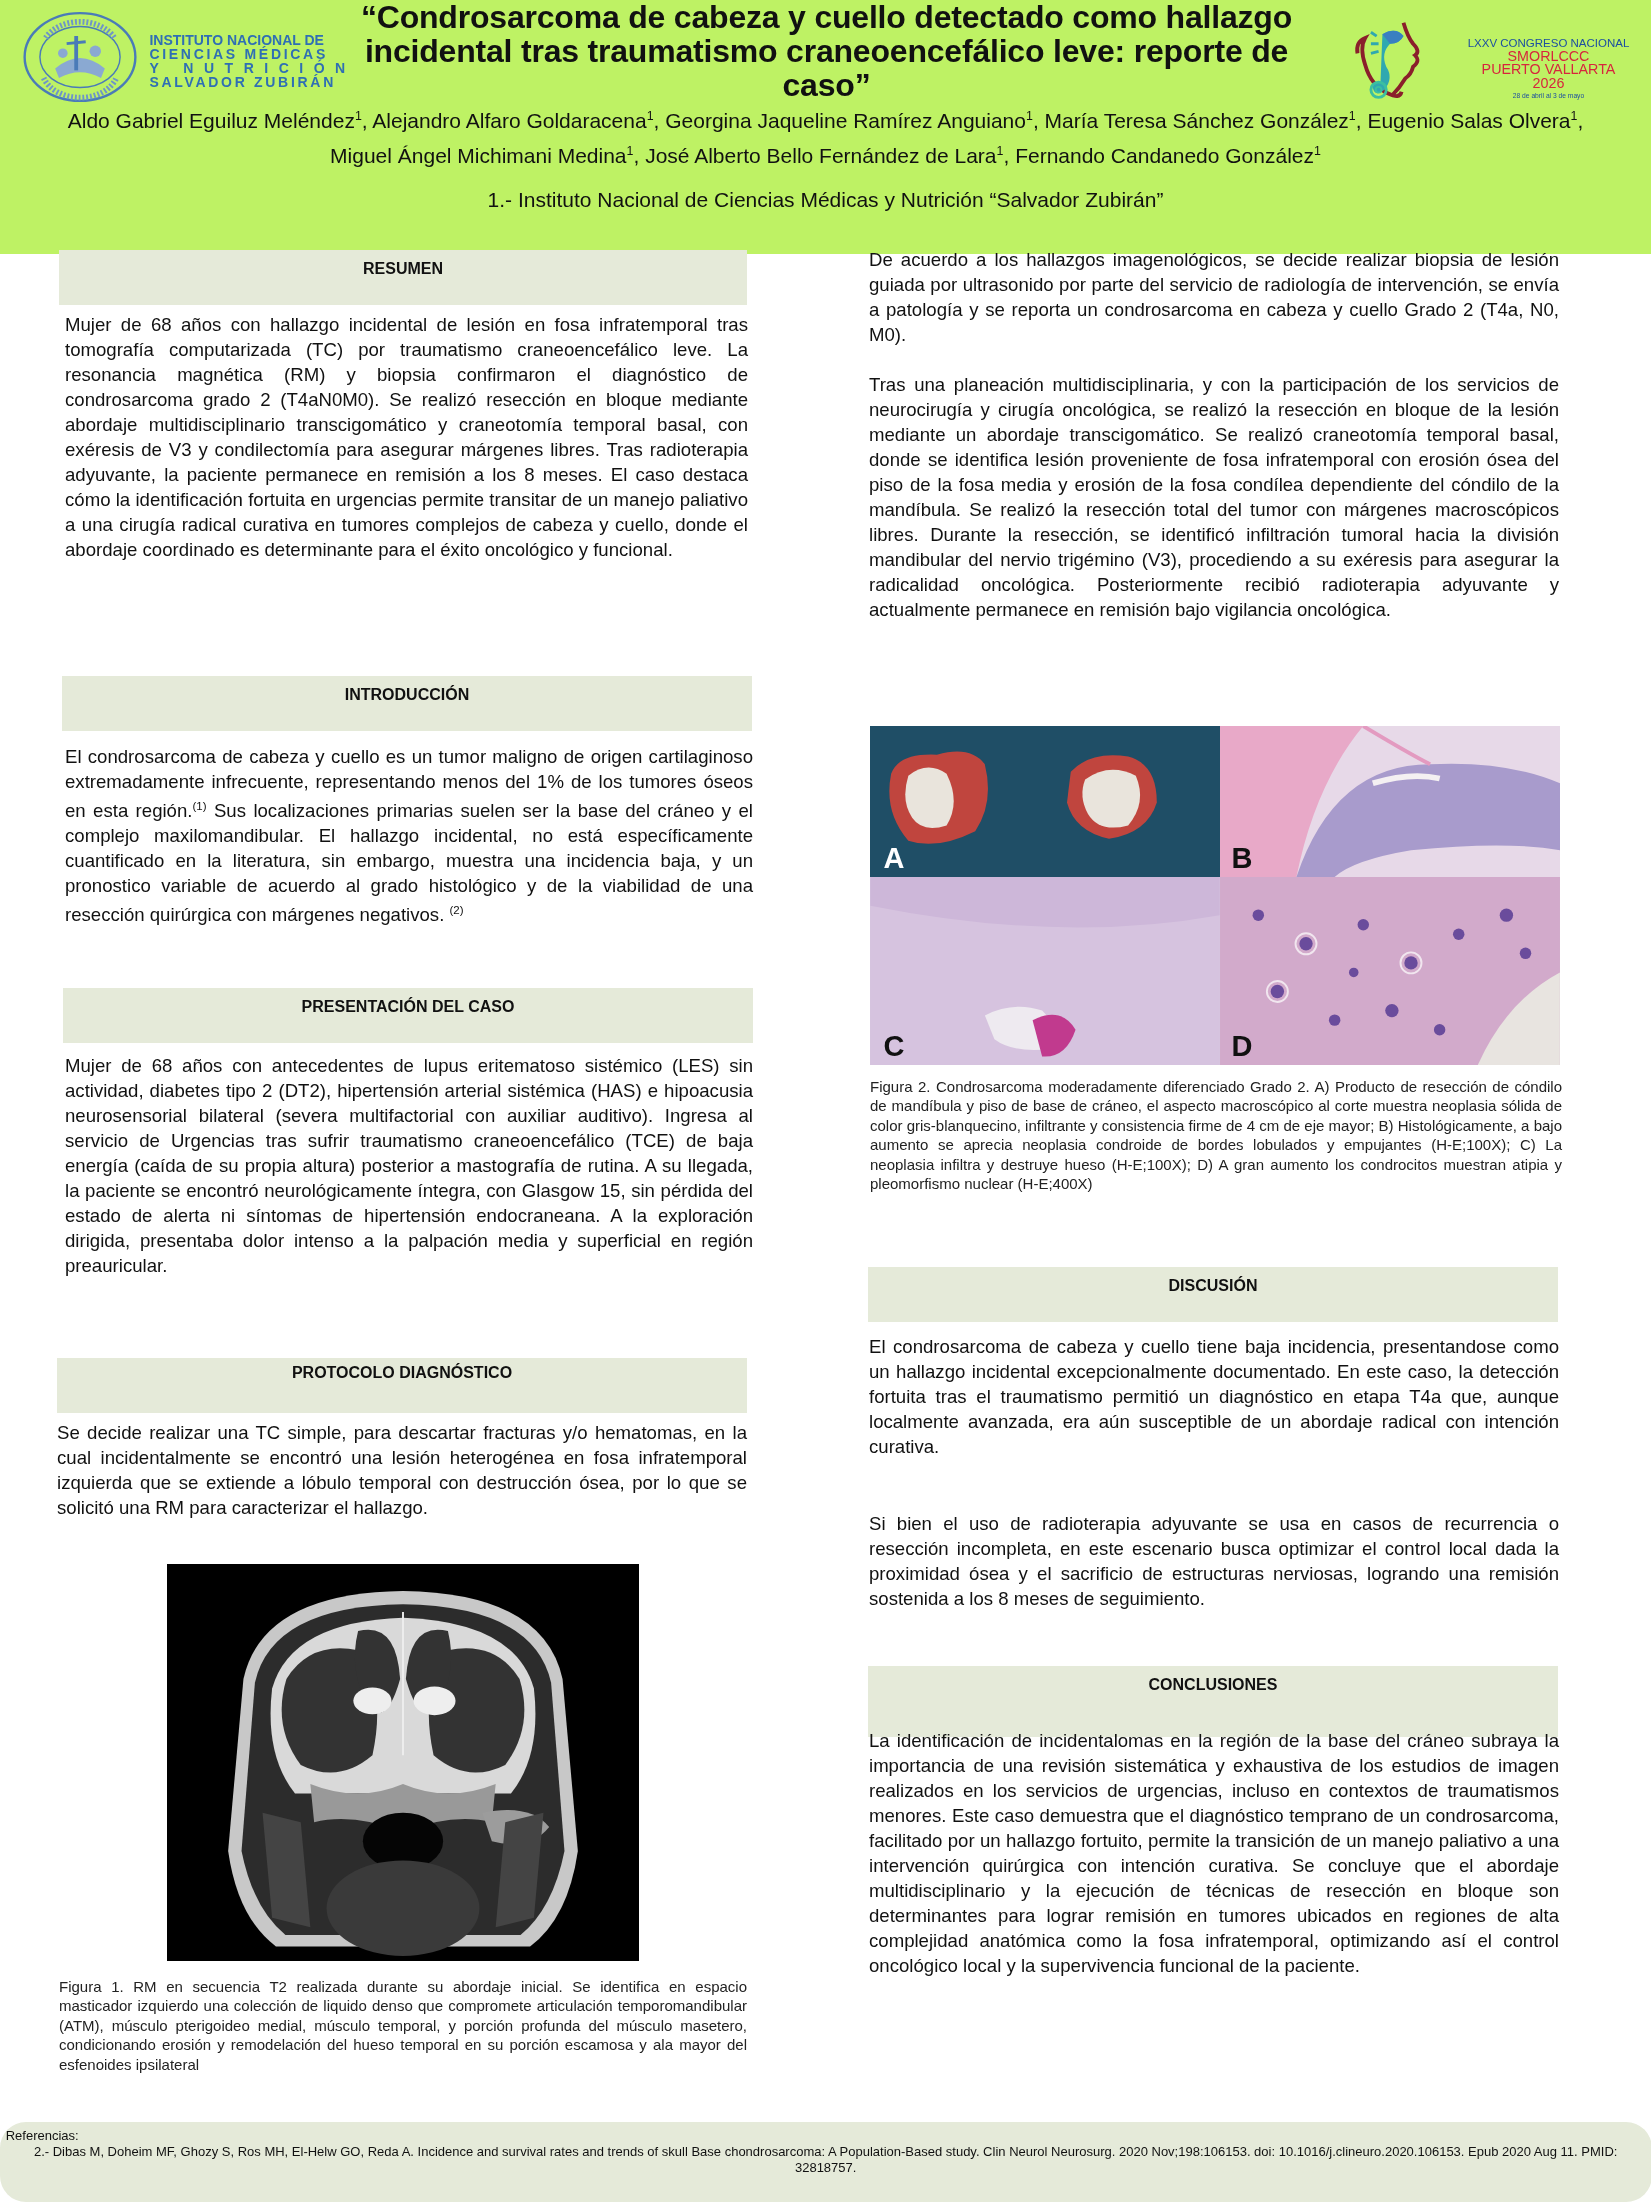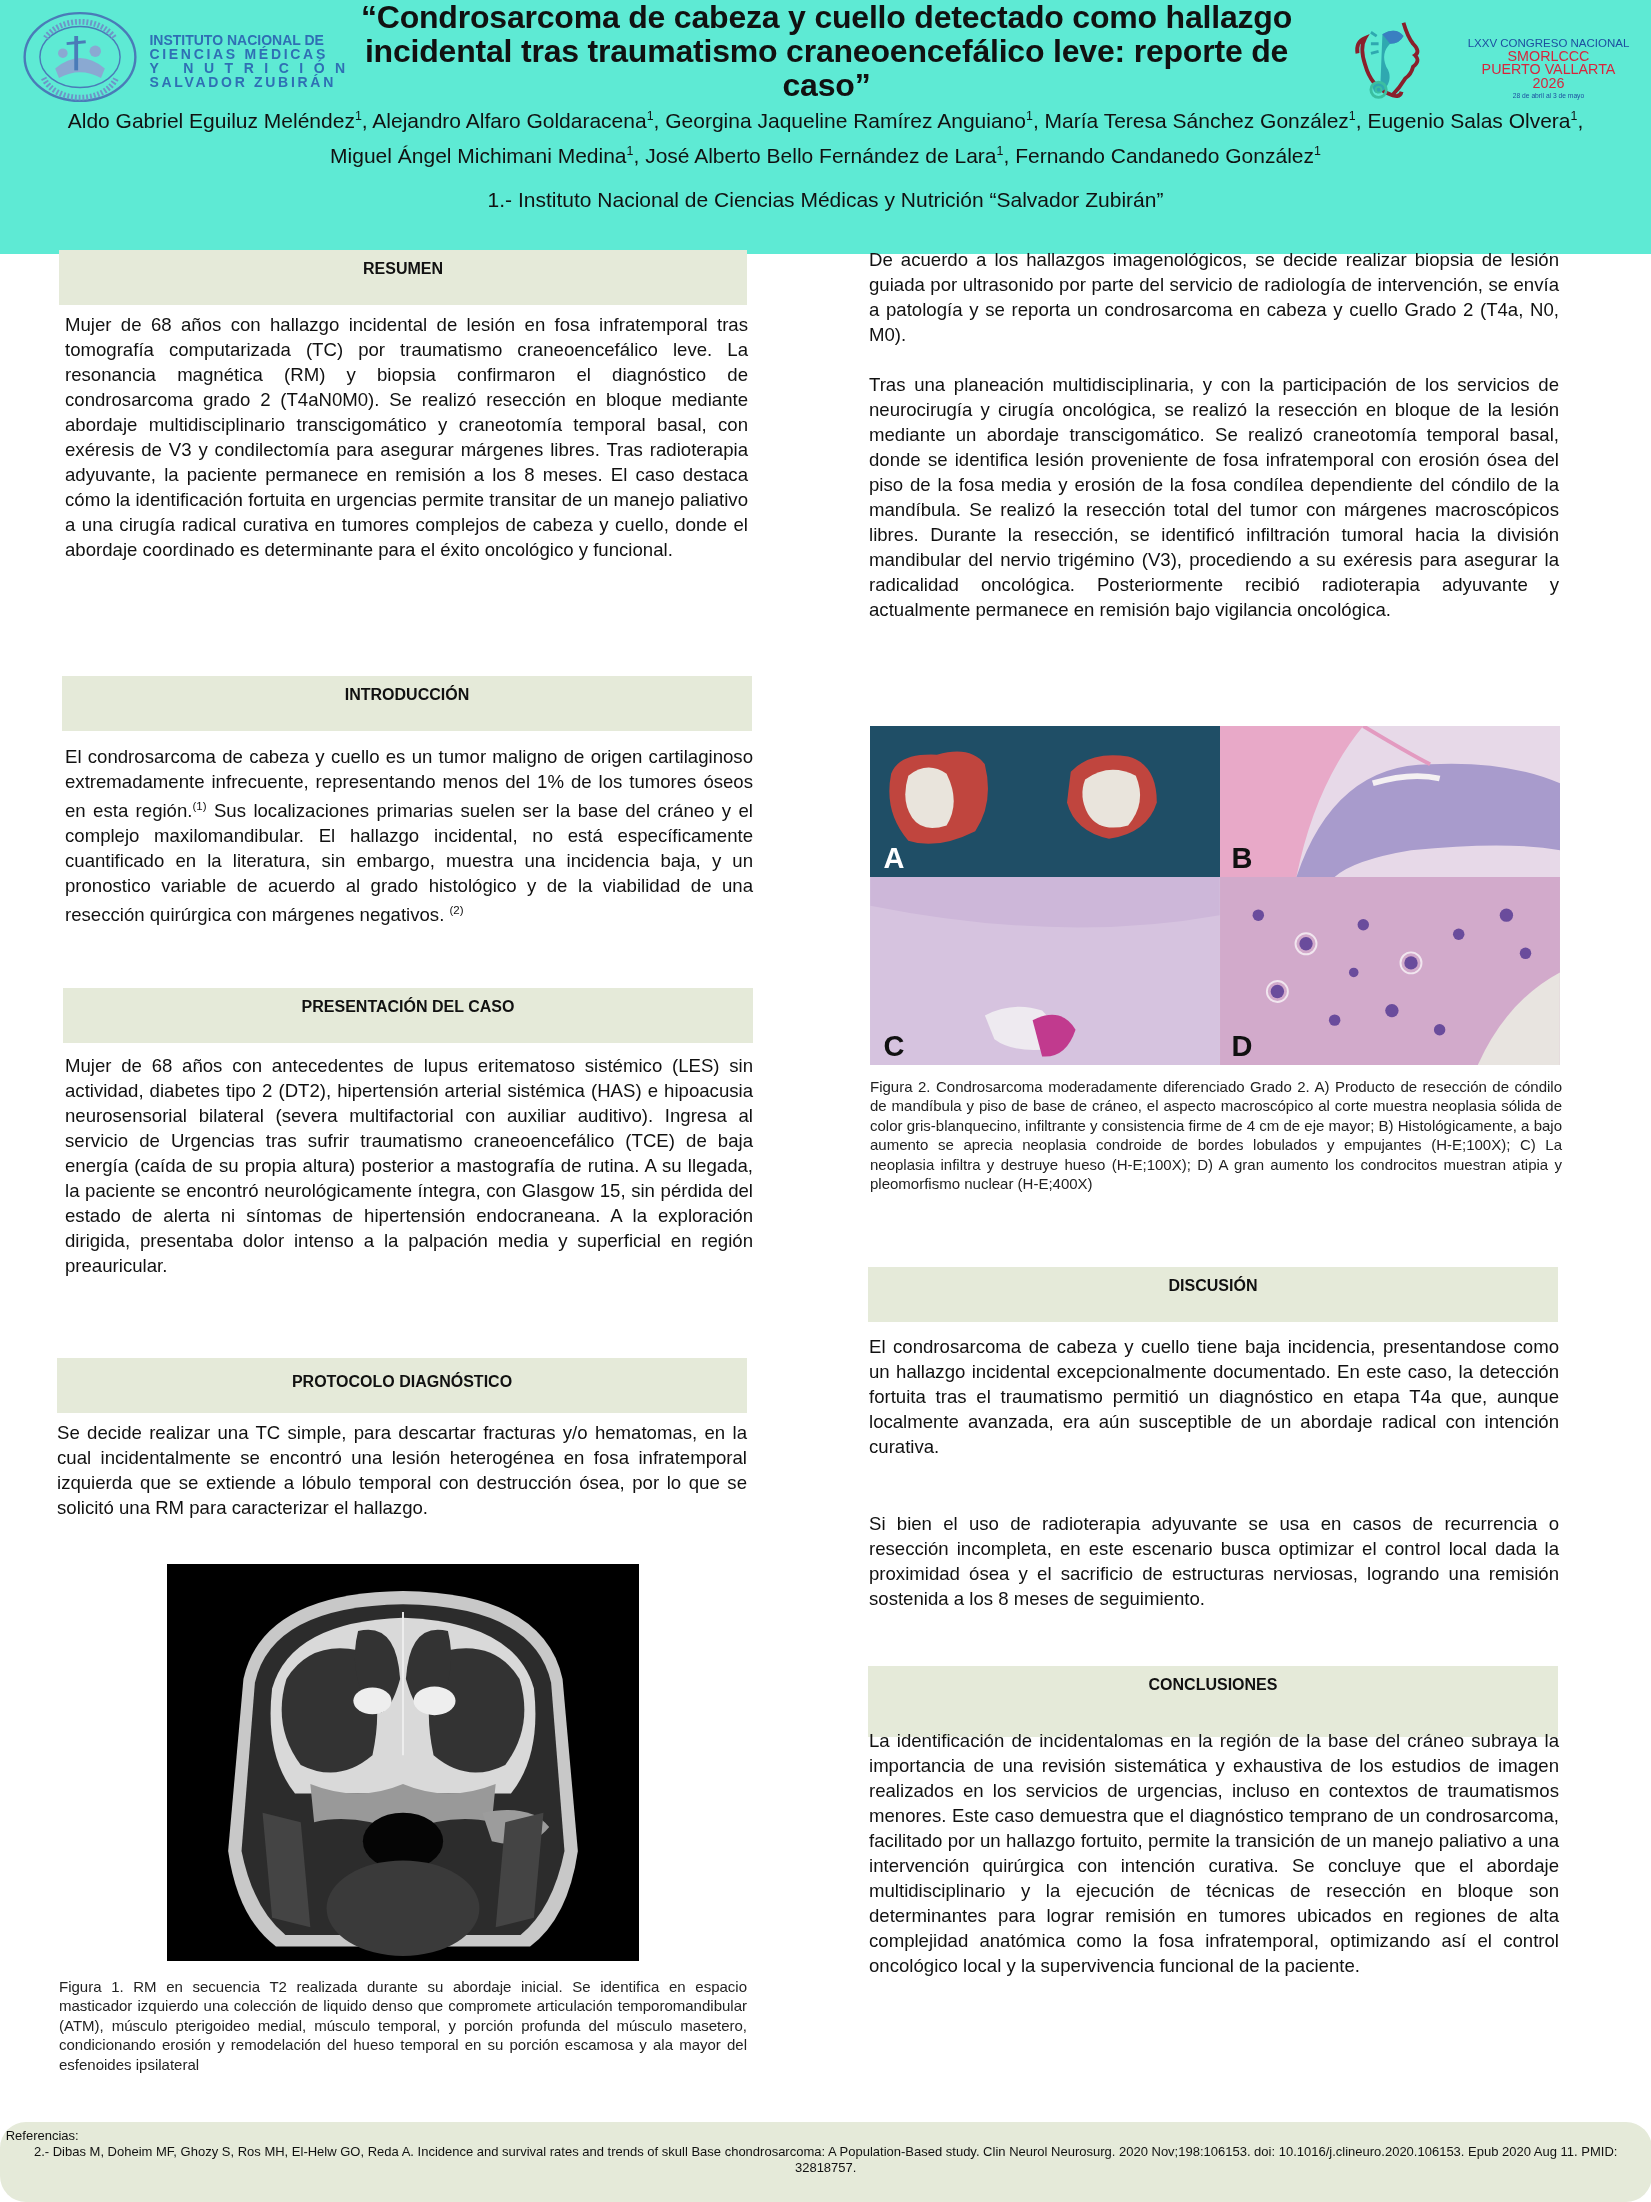--- a/index.html
+++ b/index.html
@@ -1,20 +1,20 @@
 <!DOCTYPE html>
 <html><head>
 <meta charset="utf-8">
 <style>
   * { box-sizing: border-box; margin: 0; padding: 0; }
   html, body { width: 1652px; height: 2202px; background: #ffffff; overflow: hidden; }
   body { font-family: "Liberation Sans", sans-serif; color: #111; position: relative; }
 
   
-  .header { position: absolute; left: 0; top: 0; width: 1652px; height: 254px; background: #5eead4; }
+  .header { position: absolute; left: 0; top: 0; width: 1652px; height: 254px; background: #bef264; }
   .logo-left { position: absolute; left: 13.4px; top: 7.6px; width: 306px; height: 96px; }
   .logo-left .seal { position: absolute; left: 3.8px; top: 1.9px; width: 126px; height: 96px; }
   .logo-left .inst { position: absolute; left: 136px; top: 25px; color: #2f6fb4; font-weight: bold; font-size: 14px; line-height: 14.3px; }
   .logo-left .inst div { white-space: nowrap; }
   .logo-left .inst .l2, .logo-left .inst .l4 { letter-spacing: 2.7px; }
   .logo-left .inst .l3 { letter-spacing: 10.5px; }
   .logo-right { position: absolute; left: 1338px; top: 9.6px; width: 306px; height: 96px; }
   .logo-right .mark { position: absolute; left: 5.7px; top: 5.7px; width: 96px; height: 92px; }
   .logo-right .congress { position: absolute; left: 110px; top: 27px; width: 201px; text-align: center; font-weight: normal; line-height: 13.4px; }
   .logo-right .c1 { color: #1d4fa0; font-size: 11.5px; }
@@ -102,21 +102,21 @@
 <div class="para" style="left:65px; top:744px; width:688px;">
   <span>El condrosarcoma de cabeza y cuello es un tumor maligno de origen cartilaginoso extremadamente infrecuente, representando menos del 1% de los tumores óseos en esta región.</span><sup style="font-size:11.5px;">(1)</sup><span> Sus localizaciones primarias suelen ser la base del cráneo y el complejo maxilomandibular. El hallazgo incidental, no está específicamente cuantificado en la literatura, sin embargo, muestra una incidencia baja, y un pronostico variable de acuerdo al grado histológico y de la viabilidad de una resección quirúrgica con márgenes negativos. </span><sup style="font-size:11.5px;">(2)</sup>
 </div>
 
 <div class="section-bar" style="left:63px; top:988px; width:690px; height:55px;">
   <span>PRESENTACIÓN DEL CASO</span>
 </div>
 <div class="para" style="left:65px; top:1053px; width:688px;">Mujer de 68 años con antecedentes de lupus eritematoso sistémico (LES) sin actividad, diabetes tipo 2 (DT2), hipertensión arterial sistémica (HAS) e hipoacusia neurosensorial bilateral (severa multifactorial con auxiliar auditivo). Ingresa al servicio de Urgencias tras sufrir traumatismo craneoencefálico (TCE) de baja energía (caída de su propia altura) posterior a mastografía de rutina. A su llegada, la paciente se encontró neurológicamente íntegra, con Glasgow 15, sin pérdida del estado de alerta ni síntomas de hipertensión endocraneana. A la exploración dirigida, presentaba dolor intenso a la palpación media y superficial en región preauricular.</div>
 
 <div class="section-bar" style="left:57px; top:1358px; width:690px; height:55px;">
-  <span style="padding-top:15px;">PROTOCOLO DIAGNÓSTICO</span>
+  <span style="padding-top:6px;">PROTOCOLO DIAGNÓSTICO</span>
 </div>
 <div class="para" style="left:57px; top:1420px; width:690px;">Se decide realizar una TC simple, para descartar fracturas y/o hematomas, en la cual incidentalmente se encontró una lesión heterogénea en fosa infratemporal izquierda que se extiende a lóbulo temporal con destrucción ósea, por lo que se solicitó una RM para caracterizar el hallazgo.</div>
 
 <div class="mri">
   <svg width="472" height="397" viewBox="0 0 494 415">
     <defs>
       <radialGradient id="skull" cx="50%" cy="45%" r="55%">
         <stop offset="0%" stop-color="#3a3a3a"></stop>
         <stop offset="70%" stop-color="#555"></stop>
         <stop offset="85%" stop-color="#bdbdbd"></stop>

